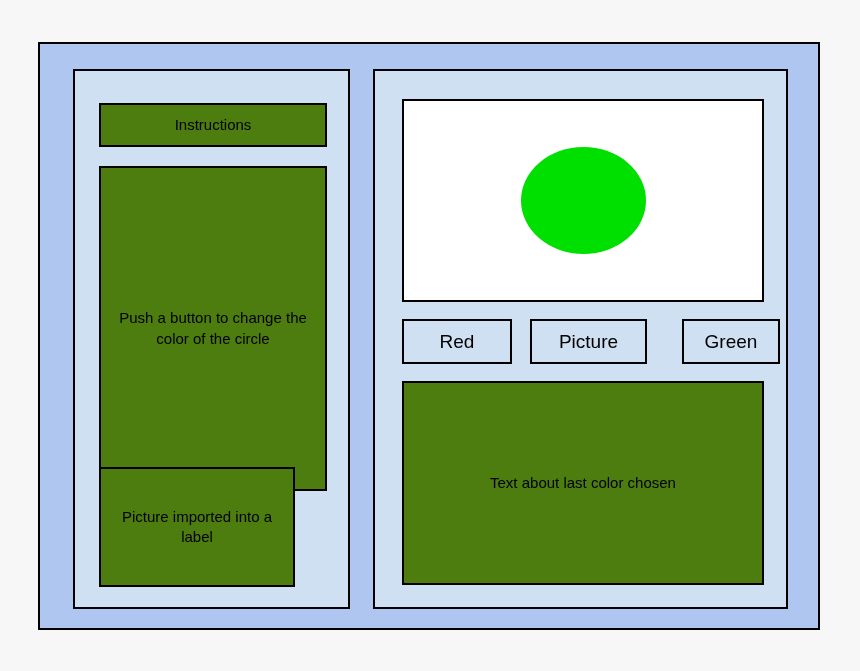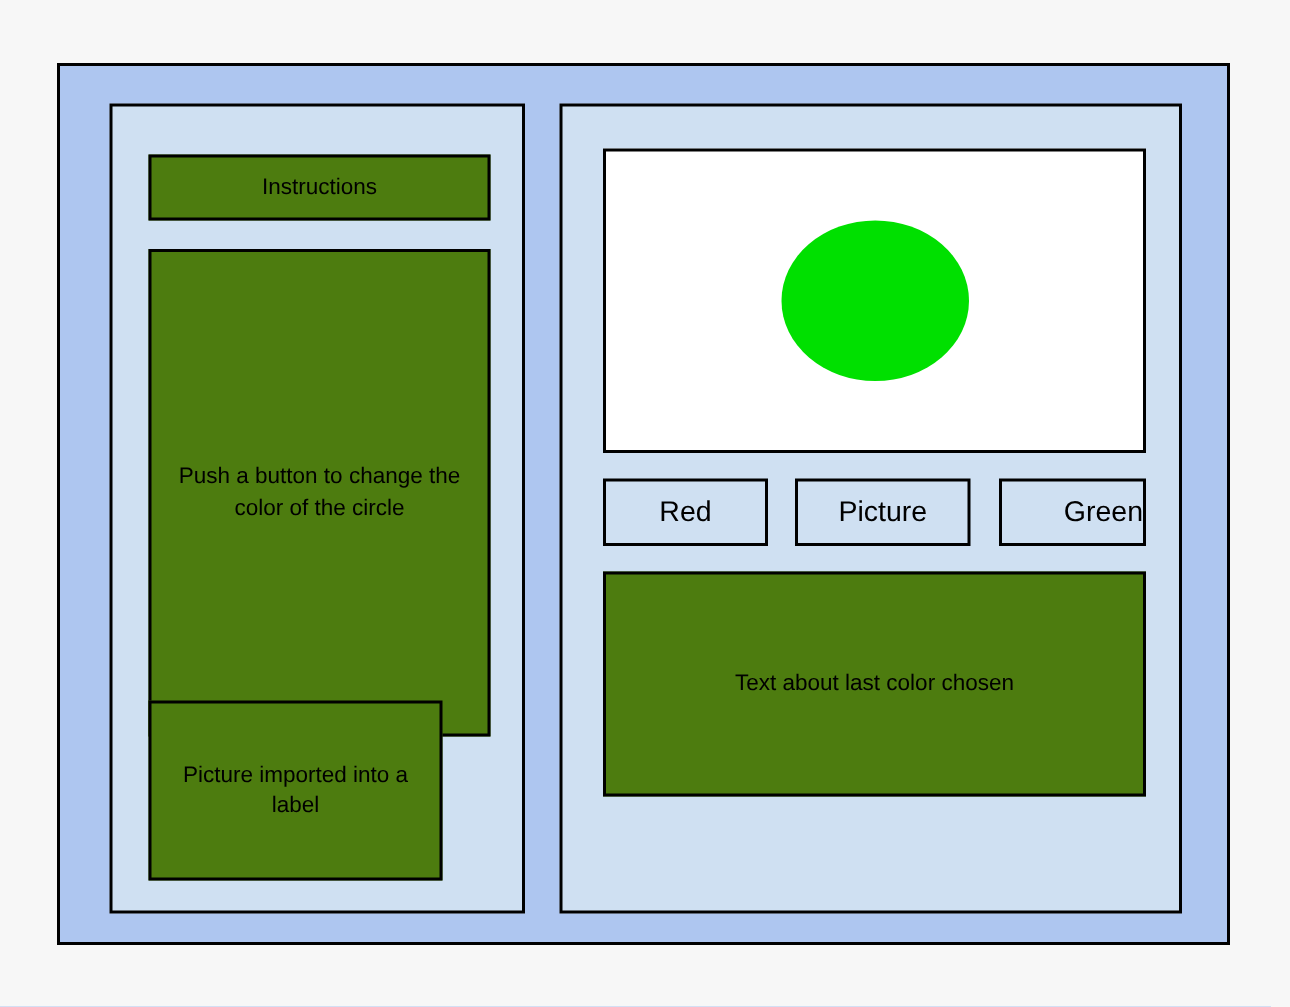--- a/index.html
+++ b/index.html
@@ -107,27 +107,27 @@
     display: flex;
     align-items: center;
     justify-content: center;
     font-size: 19px;
     color: #000;
     height: 45px;
     cursor: pointer;
   }
   .btn-red { left: 27px; top: 248px; width: 110px; }
   .btn-yellow { left: 155px; top: 248px; width: 117px; }
-  .btn-green { left: 291px; top: 248px; width: 98px; justify-content: flex-end; }
+  .btn-green { left: 307px; top: 248px; width: 98px; }
 
   .status-box {
     left: 27px;
     top: 310px;
     width: 362px;
-    height: 150px;
+    height: 204px;
   }
 </style>
 </head>
 <body>
 
 <div class="window">
 
   <div class="panel left-panel">
 
     <div class="box instructions-box">

